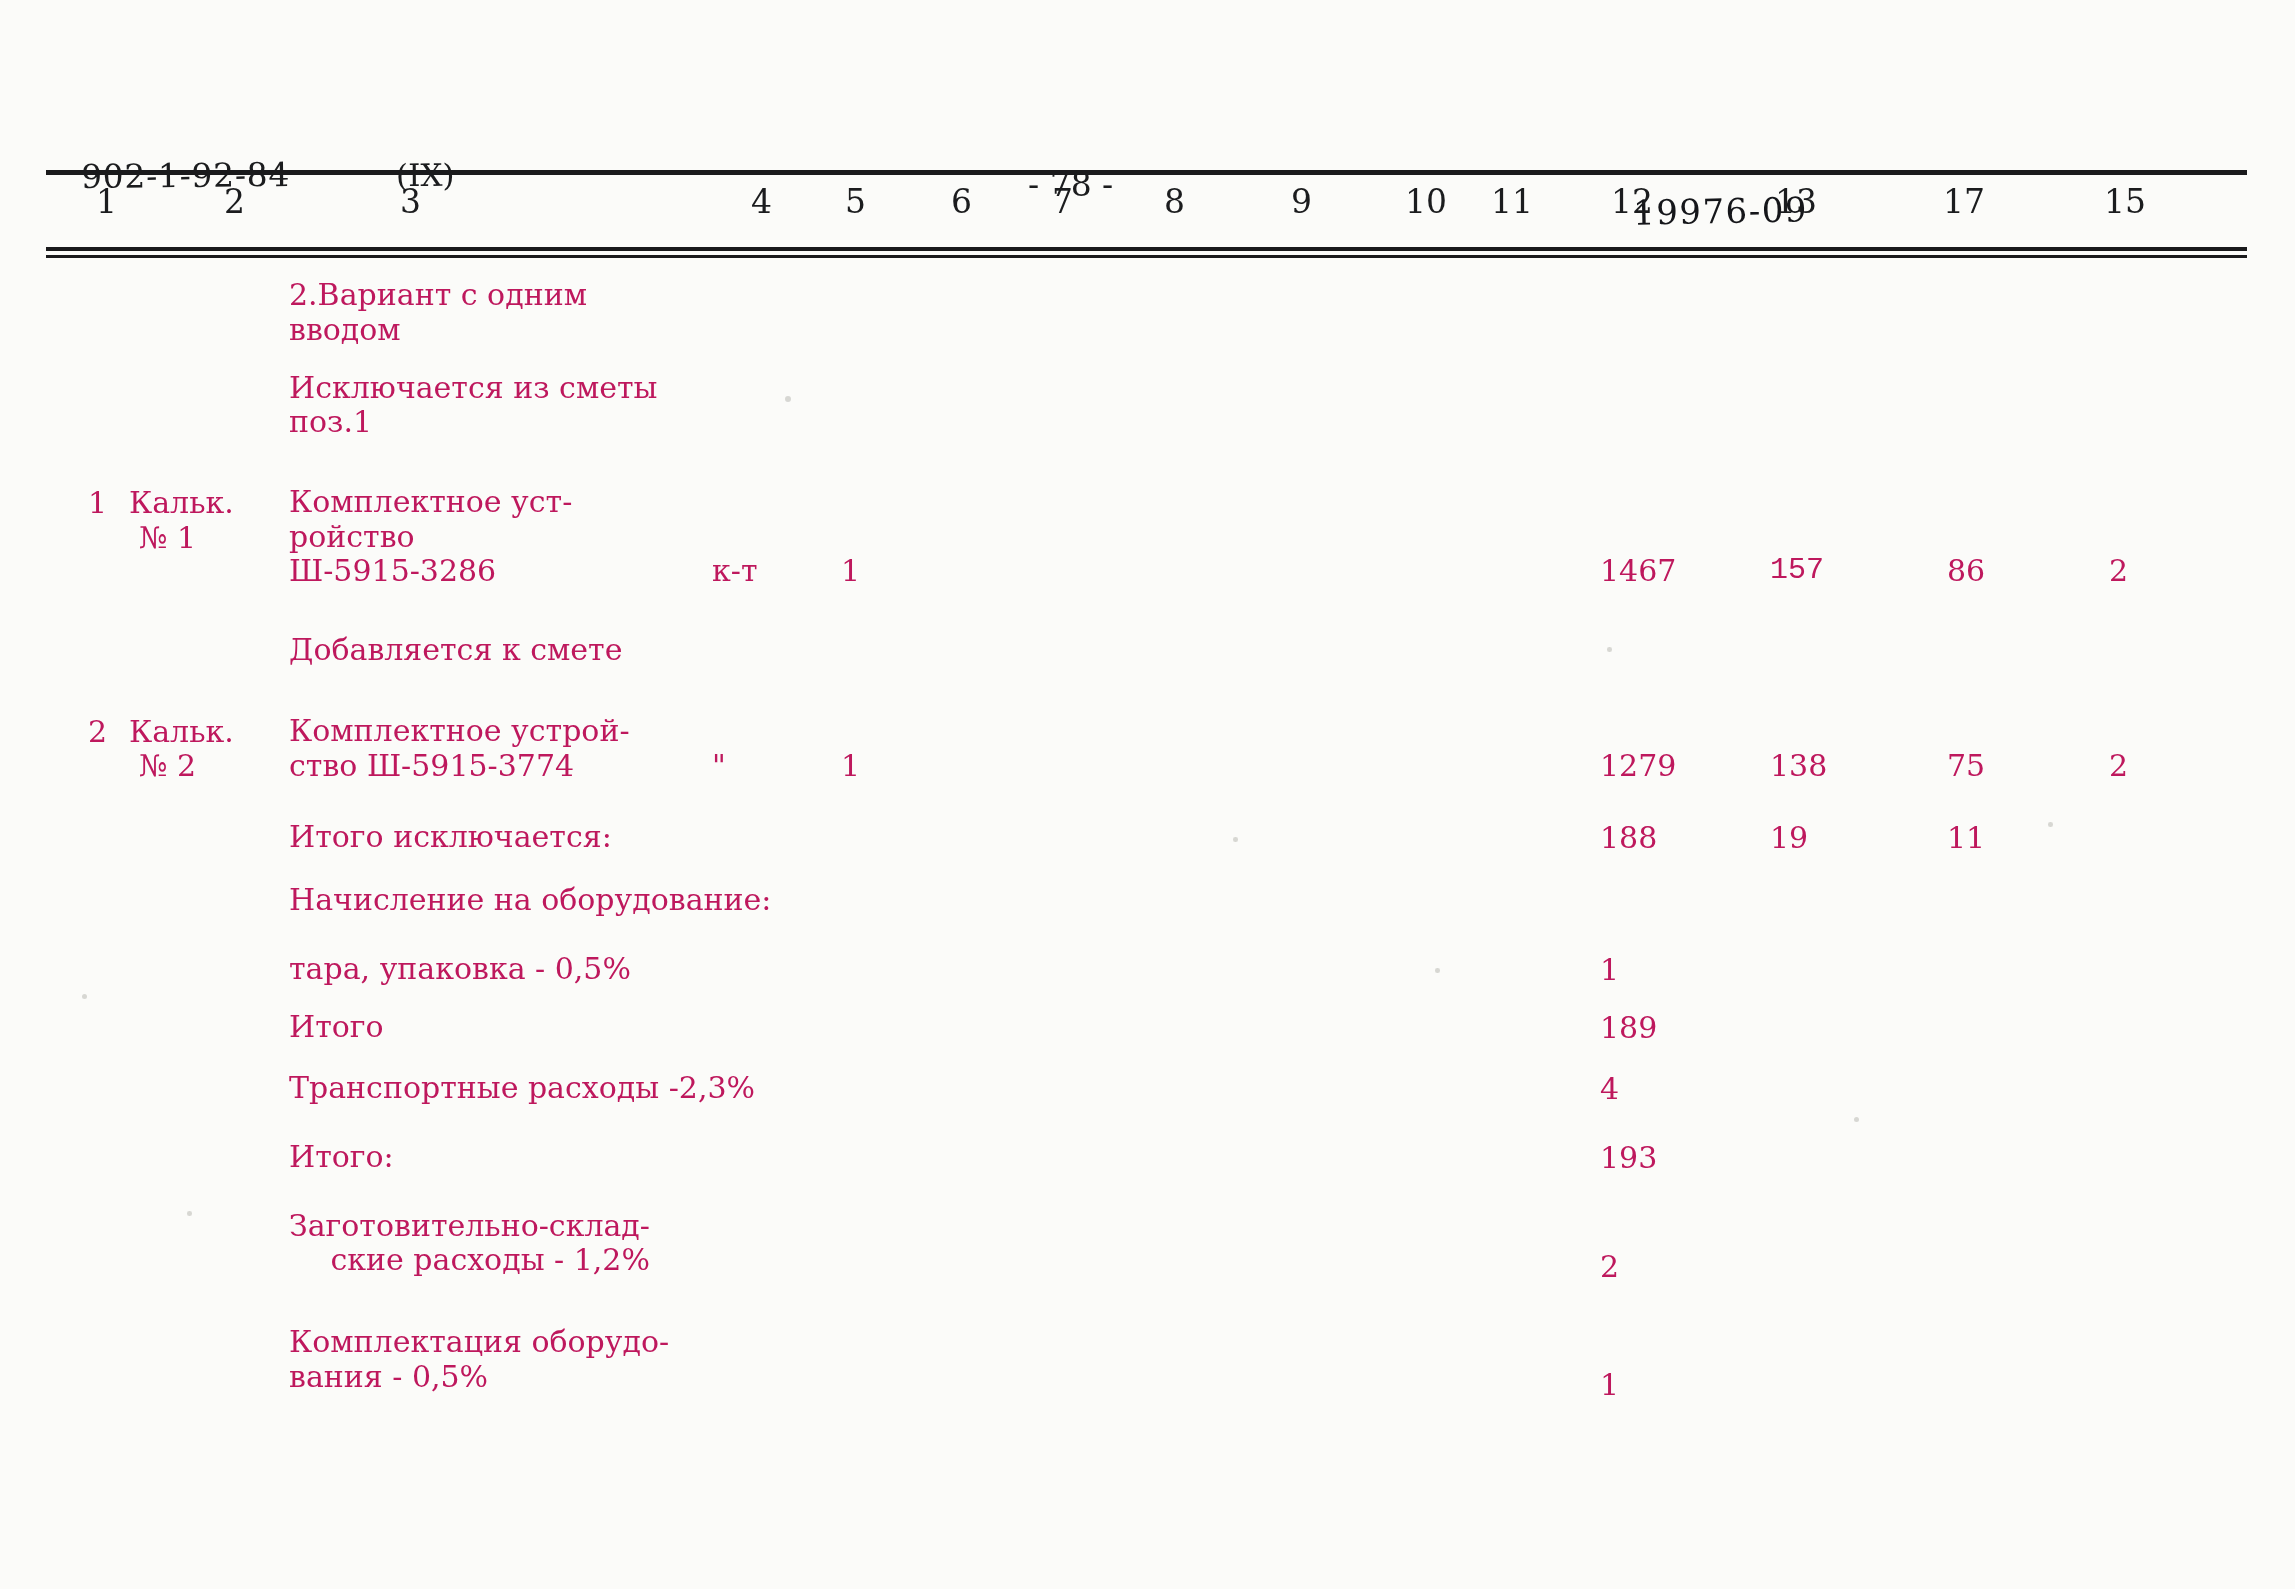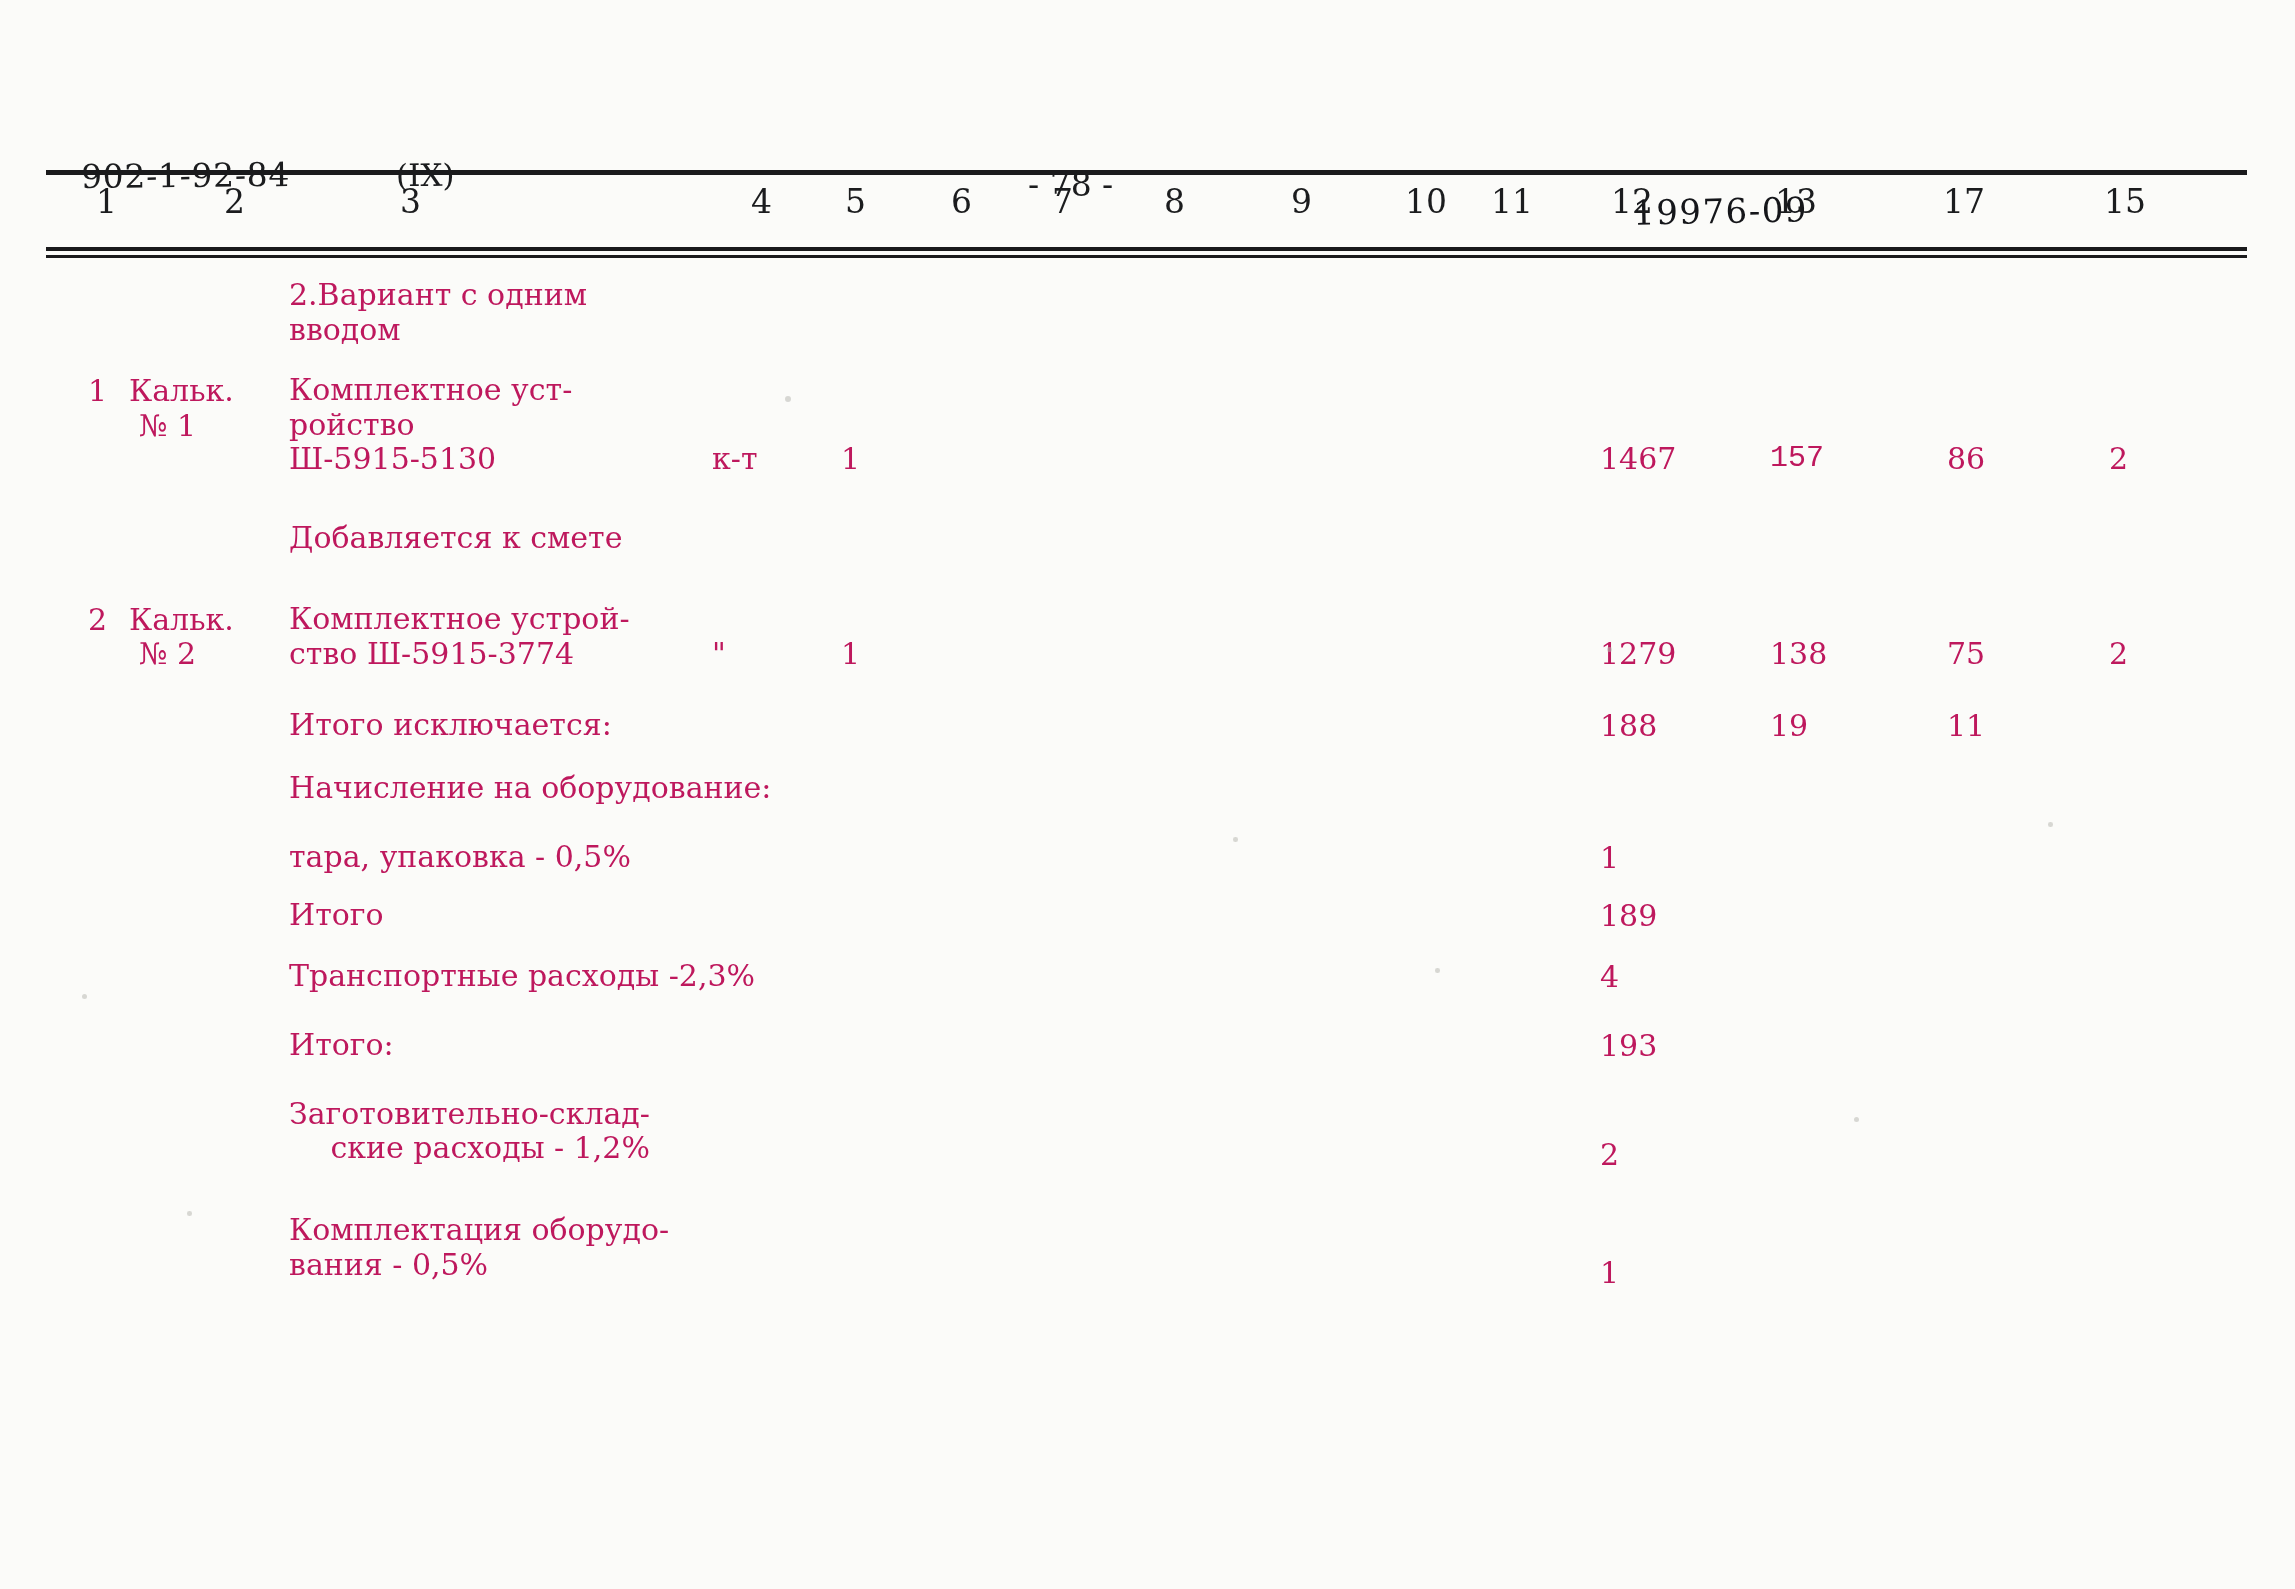--- a/index.html
+++ b/index.html
@@ -168,28 +168,32 @@
   <div class="rule rule-mid-a"></div>
   <div class="rule rule-mid-b"></div>
 
   <div class="sheet">
 
     <div class="row" style="height:88px;">
       <div class="cell blockname tight" style="top:9px;">2.Вариант с одним
 вводом</div>
     </div>
 
+    <div class="row" style="height:112px;">
+      <div class="cell blockname tight" style="top:13.5px;">Исключается из сметы
+поз.1</div>
+    </div>
 
     <div class="row" style="height:149px;">
       <div class="cell c-pos" style="top:16.4px;">1</div>
       <div class="cell c-calc" style="top:16.4px;">Кальк.</div>
       <div class="cell c-calcn" style="top:51px;">№ 1</div>
       <div class="cell blockname tight" style="top:16.4px;">Комплектное уст-
 ройство
-Ш-5915-5130</div>
+Ш-5915-3286</div>
       <div class="cell c-unit" style="top:84px;">к-т</div>
       <div class="cell c-qty" style="top:84px;">1</div>
       <div class="cell c-12" style="top:84px;">1467</div>
       <div class="cell c-13" style="top:84px;font-family:Liberation Mono, monospace;">157</div>
       <div class="cell c-14" style="top:84px;">86</div>
       <div class="cell c-15" style="top:84px;">2</div>
     </div>
 
     <div class="row" style="height:84px;">
       <div class="cell blockname" style="top:15px;">Добавляется к смете</div>

